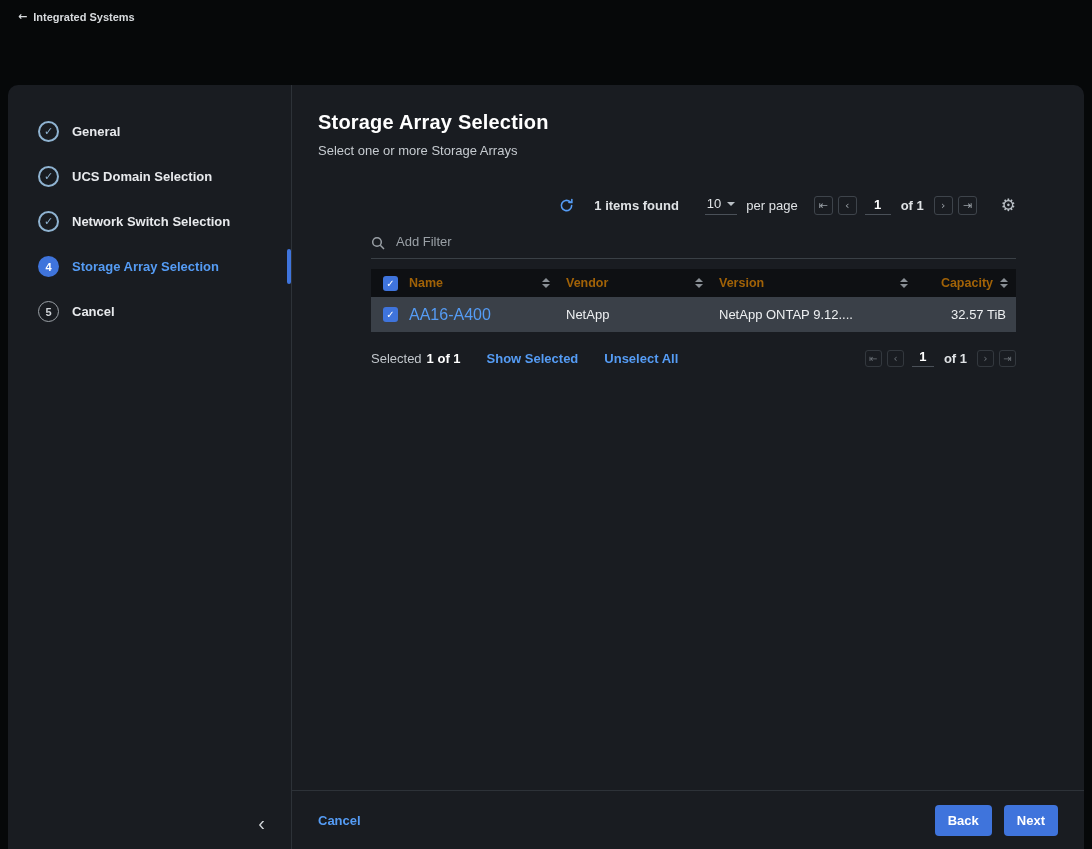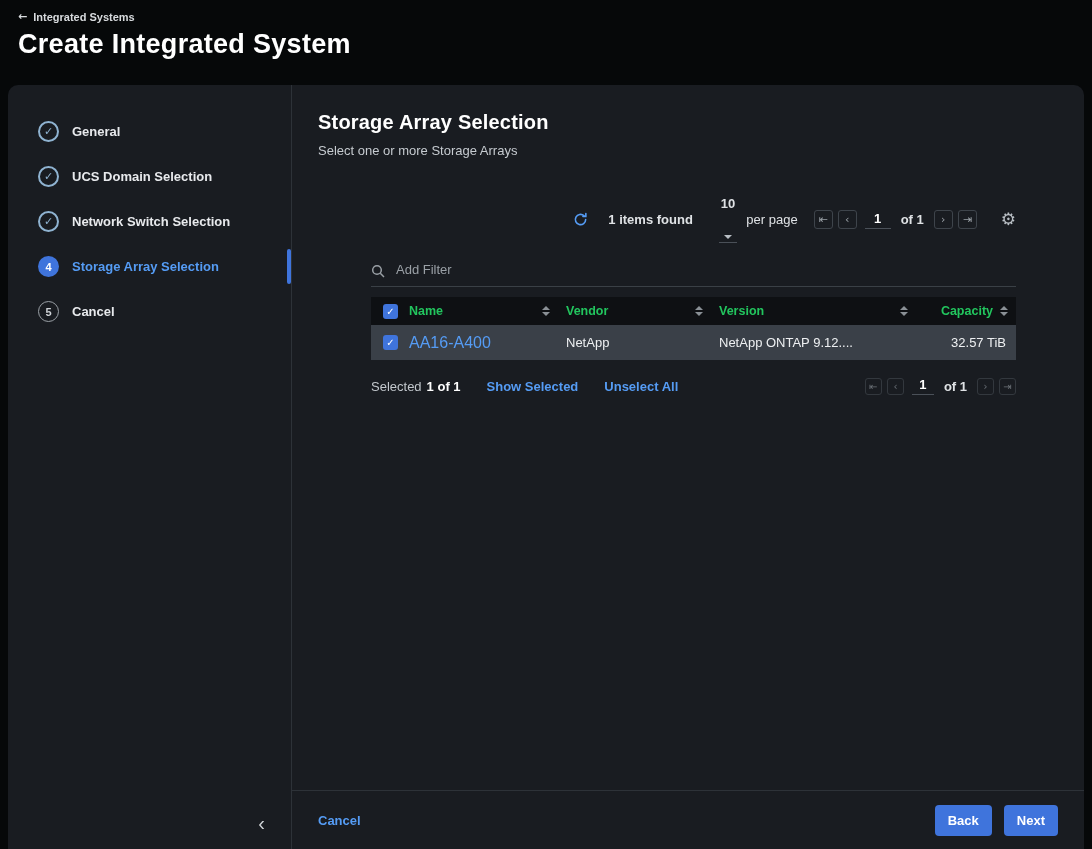--- a/index.html
+++ b/index.html
@@ -36,41 +36,41 @@
   .main { flex:1; position:relative; padding:26px 26px 0 26px; }
   .content-title { font-size:20px; font-weight:700; letter-spacing:.2px; color:#ffffff; }
   .content-sub { margin-top:9px; font-size:13px; color:#c6cbd0; }
 
   .table-area { margin:38px 42px 0 53px; }
 
   
   .toolbar { display:flex; align-items:center; justify-content:flex-end; font-size:13px; color:#dfe2e5; }
   .refresh-btn { background:none; border:none; padding:0; margin-right:20px; cursor:pointer; display:flex; }
   .items-found { font-weight:700; margin-right:26px; }
-  .perpage-select { display:flex; align-items:center; gap:24px; border-bottom:1px solid #4a5058; padding:0 2px 3px 2px; margin-right:9px; cursor:pointer; font-weight:700;flex-direction:column; }
+  .perpage-select { display:flex; align-items:center; gap:6px; border-bottom:1px solid #4a5058; padding:0 2px 3px 2px; margin-right:9px; cursor:pointer; font-weight:400; }
   .caret-down { width:0; height:0; border-left:4px solid transparent; border-right:4px solid transparent; border-top:4px solid #b9bfc5; }
   .perpage-label { font-weight:400; margin-right:16px; }
   .pager { display:flex; align-items:center; gap:5px; }
   .pg { width:19px; height:19px; border:1px solid #3e444b; border-radius:3px; background:transparent; color:#9aa0a6;
         display:flex; align-items:center; justify-content:center; font-size:11px; padding:0; cursor:pointer; }
   .page-input { width:26px; background:transparent; border:none; outline:none; border-bottom:1px solid #4a5058;
         color:#fff; font-weight:700; font-size:13px; text-align:center; padding:0 0 2px 0; margin:0 3px;
         font-family:"Liberation Sans", sans-serif; }
   .of-label { font-weight:700; margin:0 5px 0 2px; }
   .gear-btn { background:none; border:none; padding:0; margin-left:24px; color:#b9bfc5; font-size:17px; line-height:1; cursor:pointer; }
 
   
   .filter-row { display:flex; align-items:flex-end; gap:9px; margin-top:18px; padding-bottom:8px; border-bottom:1px solid #3a4046; }
   .filter-input { flex:1; background:transparent; border:none; outline:none; color:#e8eaed; font-size:13px; font-family:"Liberation Sans", sans-serif; }
   .filter-input::placeholder { color:#9aa0a6; }
 
   
   .grid { display:grid; grid-template-columns:38px 157px 153px 205px 1fr; align-items:center; }
   .grid-header { background:#0e1013; height:28px; margin-top:10px; }
-  .hcell { display:flex; align-items:center; font-size:12.5px; font-weight:700; color:#22c55e; padding-right:16px; }
+  .hcell { display:flex; align-items:center; font-size:12.5px; font-weight:700; color:#a16207; padding-right:16px; }
   .hcell.right { justify-content:flex-end; padding-right:8px; }
   .sort { display:inline-flex; flex-direction:column; gap:2px; margin-left:auto; cursor:pointer; }
   .sort.inline { margin-left:7px; }
   .sort i { display:block; width:0; height:0; border-left:4px solid transparent; border-right:4px solid transparent; }
   .sort .up { border-bottom:4px solid #8a9096; }
   .sort .down { border-top:4px solid #8a9096; }
 
   .data-row { height:35px; background:#3a4048; cursor:pointer; }
   .cell { font-size:13px; color:#eef0f2; }
   .cell-name { font-size:16px; color:#559cf5; cursor:pointer; }
@@ -99,21 +99,20 @@
   .btn-next { margin-left:12px; }
 </style>
 </head>
 <body>
 
 <div class="header">
   <div class="breadcrumb">
     <span class="glyph">←</span>
     <span>Integrated Systems</span>
   </div>
-  <div class="page-title">Create Integrated System</div>
 </div>
 
 <div class="panel">
 
   <div class="sidebar">
     <div class="step">
       <span class="step-icon done">
           <span class="glyph">✓</span>
         </span>
       <span class="step-label">General</span>

